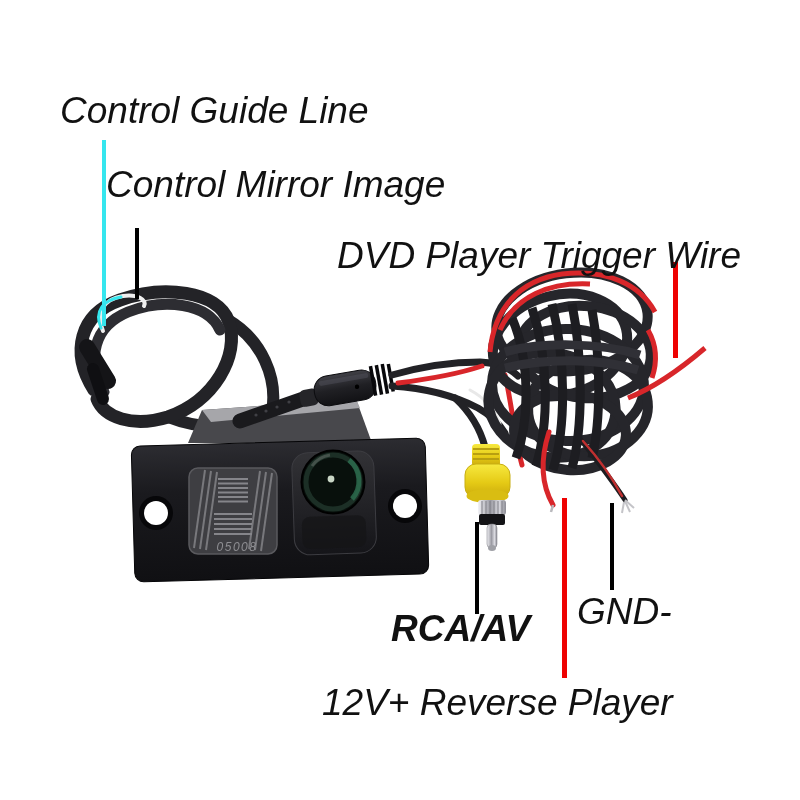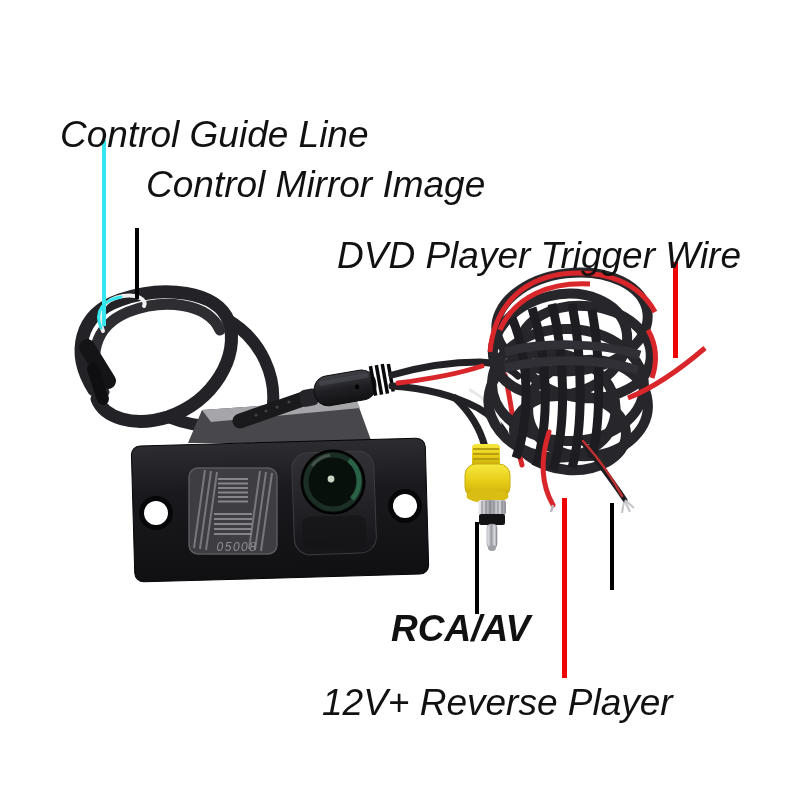--- a/index.html
+++ b/index.html
@@ -219,19 +219,20 @@
     </g>
   </svg>
 
   <div class="pointer" style="left: 102px; top: 140px; height: 186px; background-color: rgb(53, 230, 238);"></div>
   <div class="pointer" style="left: 135px; top: 228px; height: 71px; background-color: rgb(0, 0, 0);"></div>
   <div class="pointer thick" style="left: 673px; top: 262px; height: 96px; background-color: rgb(238, 2, 2);"></div>
   <div class="pointer" style="left: 475px; top: 522px; height: 92px; background-color: rgb(0, 0, 0);"></div>
   <div class="pointer thick" style="left: 562px; top: 498px; height: 180px; background-color: rgb(238, 2, 2);"></div>
   <div class="pointer" style="left: 610px; top: 503px; height: 87px; background-color: rgb(0, 0, 0);"></div>
 
-  <div class="callout" style="left:60px; top:92px;margin-top:24px;">Control Guide Line</div>
-  <div class="callout" style="left:106px; top:166px;padding-left:40px;">Control Mirror Image</div>
+  <div class="callout" style="left:60px; top:92px;">Control Guide Line</div>
+  <div class="callout" style="left:106px; top:166px;">Control Mirror Image</div>
   <div class="callout" style="left:337px; top:221px;margin-top:16px;">DVD Player Trigger Wire</div>
   <div class="callout" style="left:391px; top:610px;font-weight:bold;">RCA/AV</div>
+  <div class="callout" style="left:577px; top:593px;">GND-</div>
   <div class="callout" style="left:322px; top:684px;">12V+ Reverse Player</div>
 
 </div>
 
 </body></html>

